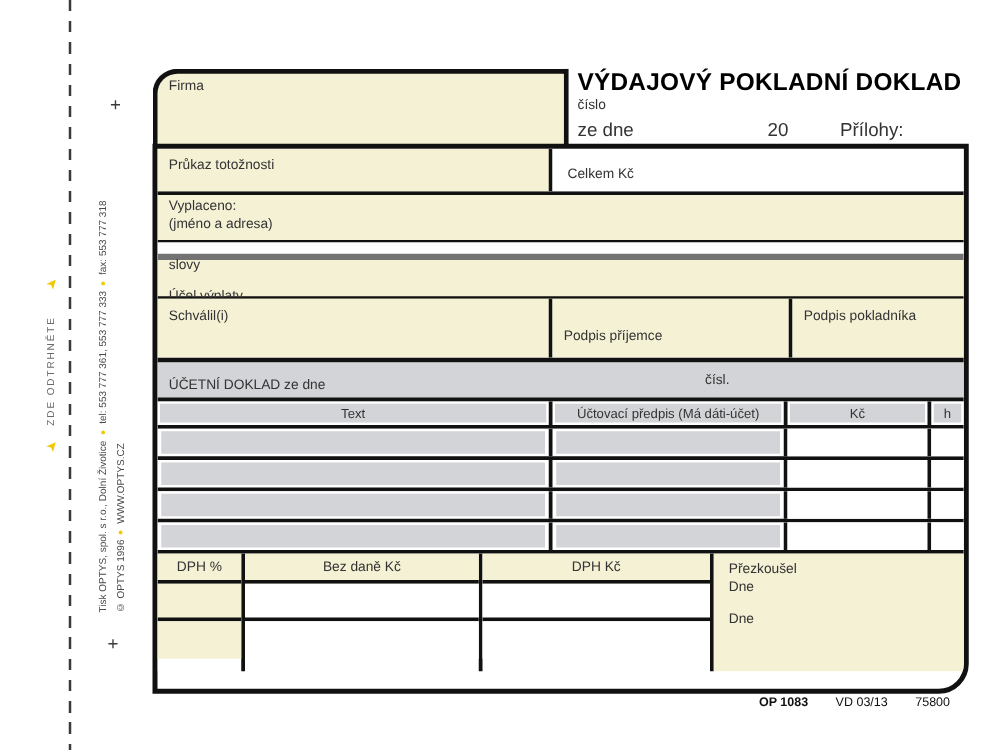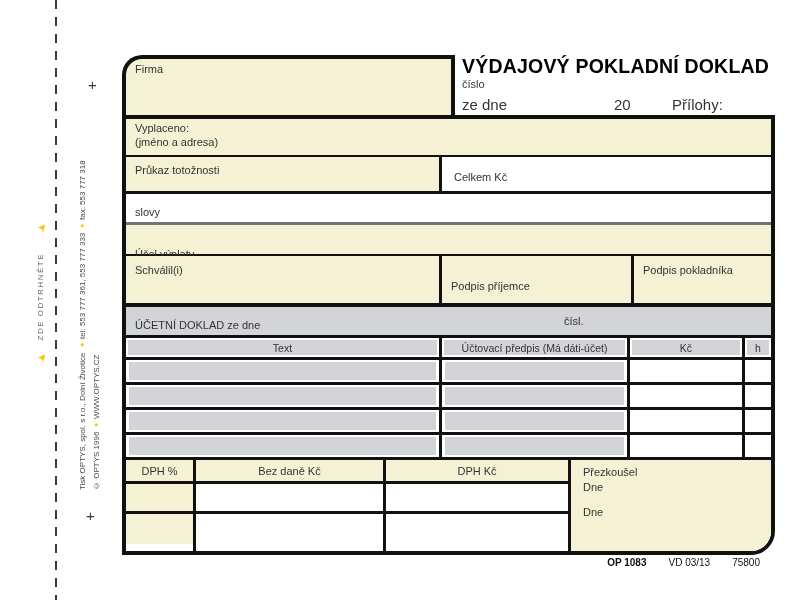--- a/index.html
+++ b/index.html
@@ -47,21 +47,21 @@
   }
   .row{box-sizing:border-box;width:100%;}
   .cream{background:#f5f1d5;}
   .grayband{background:#d2d4d7;}
   .lbl{font-size:11px;color:#333;}
   .r-vyplaceno{height:38px;border-bottom:2px solid #111;padding:3px 9px;line-height:13.5px;}
   .r-prukaz{height:37px;border-bottom:3px solid #111;display:flex;}
   .c-prukaz{width:316px;box-sizing:border-box;border-right:3px solid #111;
     background:#f5f1d5;padding:3px 9px;}
   .c-celkem{flex:1;background:#fff;padding:10px 9px 0 12px;}
-  .r-slovy{height:31px;background:#fff;border-bottom:3px solid #737373;padding:8px 15px 0 9px;}
+  .r-slovy{height:14px;background:#fff;border-bottom:5px solid #737373;padding:8px 15px 0 9px;}
   .r-ucel{height:31px;border-bottom:2px solid #111;padding:19px 9px 0 9px;}
   .r-schvalil{height:51px;border-bottom:4px solid #111;display:flex;}
   .c-schvalil{width:316px;box-sizing:border-box;border-right:3px solid #111;
     background:#f5f1d5;padding:4px 9px;}
   .c-podpis1{width:192px;box-sizing:border-box;border-right:3px solid #111;
     background:#f5f1d5;padding:20px 9px;}
   .c-podpis2{flex:1;background:#f5f1d5;padding:4px 9px;}
   .r-band{height:31px;border-bottom:3px solid #111;position:relative;
     padding:8px 9px 0 9px;box-sizing:border-box;}
   .band-cisl{position:absolute;left:438px;top:8px;}
@@ -135,32 +135,32 @@
   </div>
   <div class="zedne-line">
     <span>ze dne</span>
     <span class="year">20</span>
     <span class="prilohy">Přílohy:</span>
   </div>
 </div>
 
 <div class="main-body">
 
+  <div class="row r-prukaz">
+    <div class="c-prukaz">
+      <span class="lbl">Průkaz totožnosti</span>
+    </div>
+    <div class="c-celkem">
+      <span class="lbl">Celkem Kč</span>
+    </div>
+  </div>
+
   <div class="row cream r-vyplaceno">
     <div class="lbl">Vyplaceno:</div>
     <div class="lbl">(jméno a adresa)</div>
-  </div>
-
-  <div class="row r-prukaz">
-    <div class="c-prukaz">
-      <span class="lbl">Průkaz totožnosti</span>
-    </div>
-    <div class="c-celkem">
-      <span class="lbl">Celkem Kč</span>
-    </div>
   </div>
 
   <div class="row r-slovy">
     <span class="lbl">slovy</span>
   </div>
 
   <div class="row cream r-ucel">
     <span class="lbl">Účel výplaty</span>
   </div>
 

